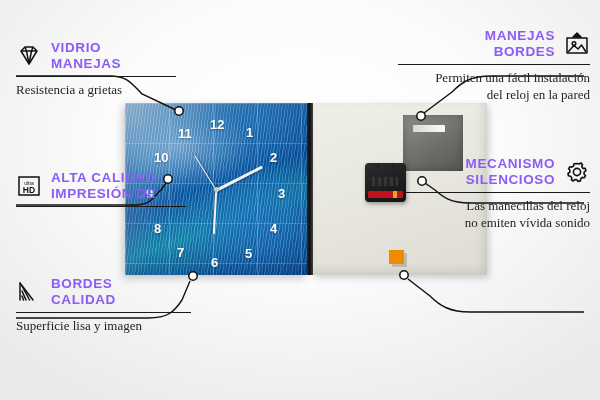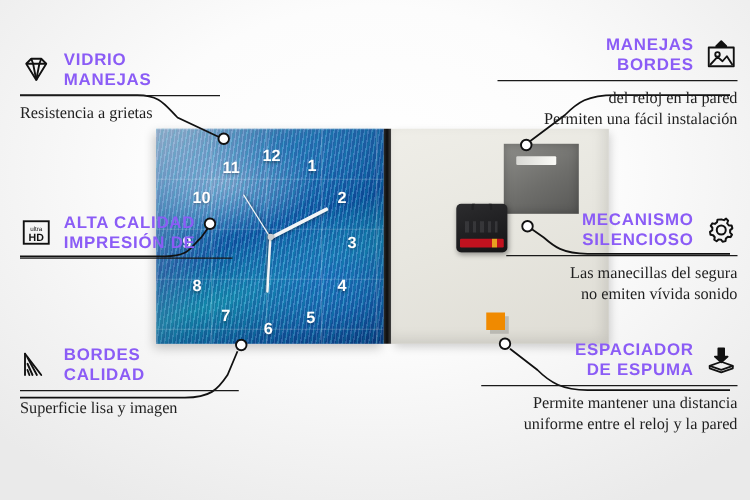--- a/index.html
+++ b/index.html
@@ -82,21 +82,21 @@
   .left .head { justify-content:flex-start; }
   .left .title, .left .desc { text-align:left; }
   .right .head { justify-content:flex-end; flex-direction:row; }
   .right .title, .right .desc { text-align:right; }
   .icon { flex:0 0 auto; width:26px; height:24px; display:block; }
 
   .f1 { left:16px;  top:40px;  width:160px; }
   .f2 { left:16px;  top:170px; width:170px; }
   .f3 { left:16px;  top:276px; width:175px; }
   .f4 { right:10px; top:28px;  width:192px; }
-  .f5 { right:10px; top:168px; width:185px; }
+  .f5 { right:10px; top:156px; width:185px; }
   .f6 { right:10px; top:272px; width:205px; }
 </style>
 </head>
 <body>
 
 <div class="stage">
 
   <div class="product">
 
     <div class="panel-front">
@@ -221,59 +221,39 @@
         <g fill="none" stroke="#111" stroke-width="1.5" stroke-linejoin="round">
           <path d="M13 1 L9 5 L17 5 Z" fill="#111"></path>
           <rect x="3" y="6" width="20" height="15"></rect>
           <circle cx="10" cy="11.5" r="1.8"></circle>
           <path d="M4 20 L10 13.5 L14 17 L17.5 13 L22 20"></path>
         </g>
       </svg>
     </div>
     <div class="rule"></div>
     <div class="desc">
+      <div>Permiten una fácil instalación</div>
       <div>del reloj en la pared</div>
-      <div>Permiten una fácil instalación</div>
     </div>
   </div>
 
   <div class="feat right f5">
     <div class="head">
       <div class="title" style="flex:1;">
         <div>MECANISMO</div>
         <div>SILENCIOSO</div>
       </div>
       <svg class="icon" viewBox="0 0 26 24">
         <g fill="none" stroke="#111" stroke-width="1.6" stroke-linejoin="round">
           <path d="M13 3.5 L15.2 4.1 L16.9 2.9 L18.5 4.6 L17.7 6.6 L19.1 8.4 L21.3 8.4 L21.9 10.7 L20.1 12.1 L20.1 14.1 L21.6 15.7 L20.4 17.7 L18.3 17.4 L16.7 18.8 L16.4 20.9 L14.1 21.4 L12.8 19.7 L10.8 19.6 L9.3 21 L7.4 19.8 L7.8 17.8 L6.5 16.2 L4.4 15.8 L4 13.5 L5.8 12.2 L5.9 10.2 L4.6 8.6 L5.9 6.7 L7.9 7.1 L9.6 5.8 L10 3.7 Z"></path>
           <circle cx="13" cy="12" r="3.6"></circle>
         </g>
       </svg>
     </div>
     <div class="rule"></div>
     <div class="desc">
-      <div>Las manecillas del segura</div>
+      <div>Las manecillas del reloj</div>
       <div>no emiten vívida sonido</div>
     </div>
   </div>
 
-  <div class="feat right f6">
-    <div class="head">
-      <div class="title" style="flex:1;">
-        <div>ESPACIADOR</div>
-        <div>DE ESPUMA</div>
-      </div>
-      <svg class="icon" viewBox="0 0 28 24">
-        <g fill="none" stroke="#111" stroke-width="1.5" stroke-linejoin="round">
-          <path d="M11.5 2 L16.5 2 L16.5 9 L19.5 9 L14 14 L8.5 9 L11.5 9 Z" fill="#111"></path>
-          <path d="M14 13.5 L24 17 L14 20.5 L4 17 Z"></path>
-          <path d="M4 17 L4 19.2 L14 22.7 L24 19.2 L24 17"></path>
-        </g>
-      </svg>
-    </div>
-    <div class="rule"></div>
-    <div class="desc">
-      <div>Permite mantener una distancia</div>
-      <div>uniforme entre el reloj y la pared</div>
-    </div>
-  </div>
 
 </div>
 
 </body></html>

